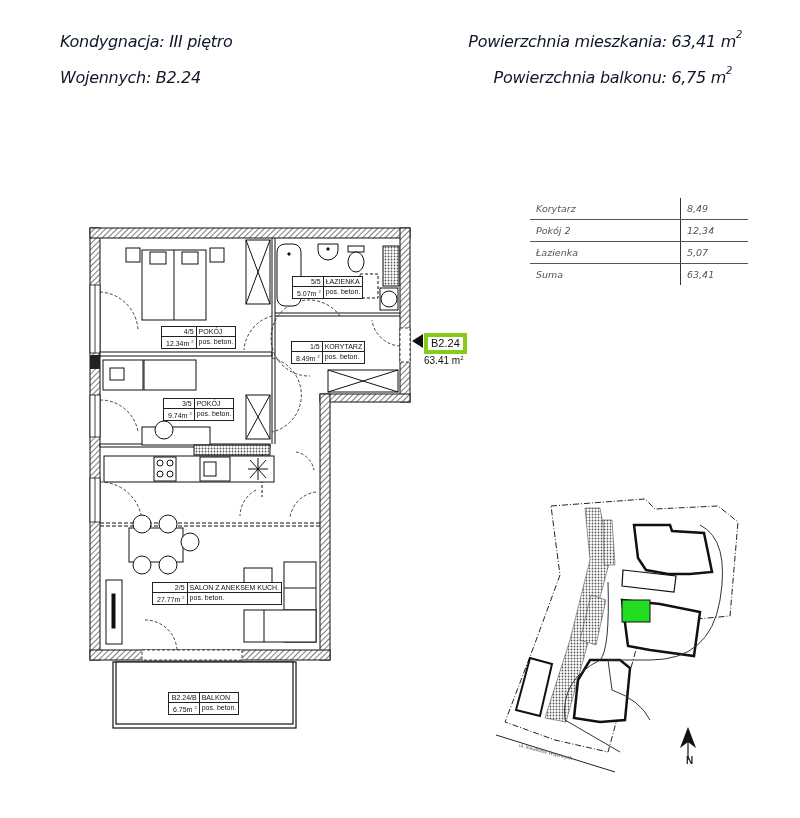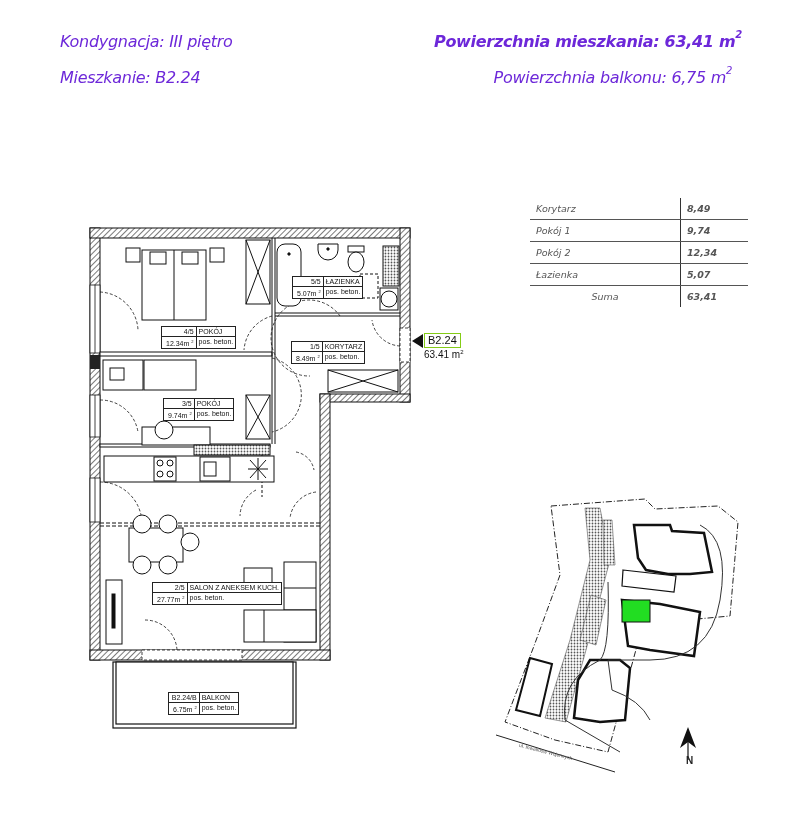--- a/index.html
+++ b/index.html
@@ -1,76 +1,72 @@
 <!DOCTYPE html>
 <html><head>
 <meta charset="utf-8">
 <style>
   html, body { margin: 0; padding: 0; background: #ffffff; }
   body { width: 800px; height: 818px; position: relative; overflow: hidden;
          font-family: "Liberation Sans", sans-serif; color: #111; }
-  .hdr { position: absolute; font-style: italic; font-size: 16px; color: #6d28d9;
+  .hdr { position: absolute; font-style: italic; font-size: 16px; color: #0f172a;
          font-family: "DejaVu Sans", sans-serif; letter-spacing: -0.3px; white-space: nowrap; }
   .hdr sup { font-size: 10px; position: relative; top: -3px; }
   .hdr-l1 { left: 60px; top: 32px; }
   .hdr-l2 { left: 60px; top: 68px; }
-  .hdr-r1 { right: 58px; top: 32px; font-weight: bold; }
+  .hdr-r1 { right: 58px; top: 32px; }
   .hdr-r2 { right: 68px; top: 68px; }
 
   
   .area-table { position: absolute; left: 530px; top: 198px; width: 218px;
                 font-family: "DejaVu Sans", sans-serif; font-style: italic; font-size: 9.5px; color: #555; }
   .area-row { display: flex; height: 21px; align-items: center; border-bottom: 1.3px solid #555; }
   .area-row.last { border-bottom: none; }
   .area-name { width: 150px; padding-left: 6px; box-sizing: border-box; }
-  .area-name.sum { text-align: center; padding-right: 6px; }
+  .area-name.sum { text-align: left; padding-right: 6px; }
   .area-val { flex: 1; padding-left: 6px; border-left: 1.3px solid #333; height: 100%;
-              display: flex; align-items: center; box-sizing: border-box; font-weight: bold; }
+              display: flex; align-items: center; box-sizing: border-box; }
 
   
   .plan { position: absolute; left: 0; top: 0; width: 800px; height: 818px; pointer-events: none; }
   .plan * { pointer-events: auto; }
 
   .room-label { position: absolute; font-family: "Liberation Sans", sans-serif; font-size: 7px;
                 color: #111; background: #fff; border: 1px solid #222; display: grid;
                 grid-template-columns: auto auto; line-height: 9px; }
   .room-label span { padding: 0 2px; white-space: nowrap; }
   .room-label .c1 { border-right: 1px solid #222; text-align: right; }
   .room-label .r1 { border-bottom: 1px solid #222; }
   .room-label sup { font-size: 4px; }
 
   .unit-tag { position: absolute; left: 424px; top: 333px; font-size: 11px; font-family: "Liberation Sans", sans-serif; }
-  .unit-tag .box { border: 1px solid #84cc16; padding: 0 3px; display: inline-block; line-height: 13px; }
+  .unit-tag .box { border: 4px solid #84cc16; padding: 0 3px; display: inline-block; line-height: 13px; }
   .unit-tag .area { display: block; font-size: 10px; margin-top: 1px; }
   .unit-tag sup { font-size: 6px; }
   .unit-arrow { position: absolute; left: 412px; top: 334px; width: 0; height: 0;
                 border-top: 7px solid transparent; border-bottom: 7px solid transparent;
                 border-right: 11px solid #111; }
 
   .street { position: absolute; left: 520px; top: 742px; font-size: 5px; color: #555;
             transform: rotate(14deg); transform-origin: left top; white-space: nowrap; }
   .north { position: absolute; left: 680px; top: 725px; width: 20px; height: 50px; }
   .north .n { position: absolute; left: 6px; top: 30px; font-size: 10px; font-weight: bold; color: #222; }
 </style>
 </head>
 <body>
 
 <div class="hdr hdr-l1">Kondygnacja: III piętro</div>
-<div class="hdr hdr-l2">Mieszkanie: B2.24</div>
+<div class="hdr hdr-l2">Wojennych: B2.24</div>
 <div class="hdr hdr-r1"><span>Powierzchnia mieszkania: 63,41 m</span><sup>2</sup></div>
 <div class="hdr hdr-r2"><span>Powierzchnia balkonu: 6,75 m</span><sup>2</sup></div>
 
 <div class="area-table">
   <div class="area-row">
       <div class="area-name">Korytarz</div>
       <div class="area-val">8,49</div>
-    </div>
-  <div class="area-row">
-      <div class="area-name">Pokój 1</div>
-      <div class="area-val">9,74</div>
     </div>
   <div class="area-row">
       <div class="area-name">Pokój 2</div>
       <div class="area-val">12,34</div>
     </div>
   <div class="area-row">
       <div class="area-name">Łazienka</div>
       <div class="area-val">5,07</div>
     </div>
   <div class="area-row last">

